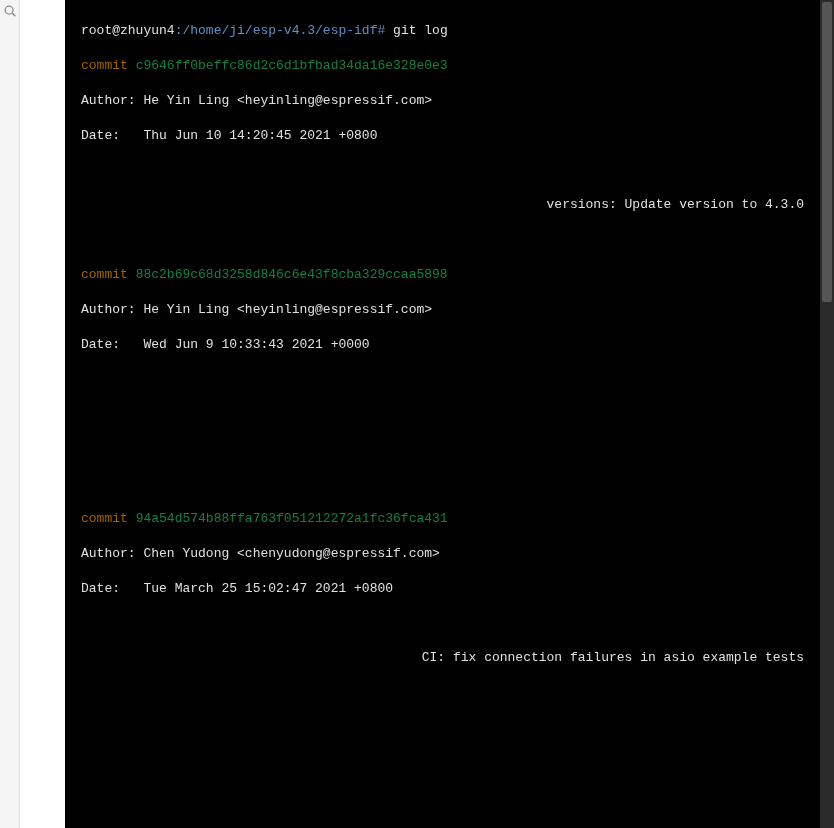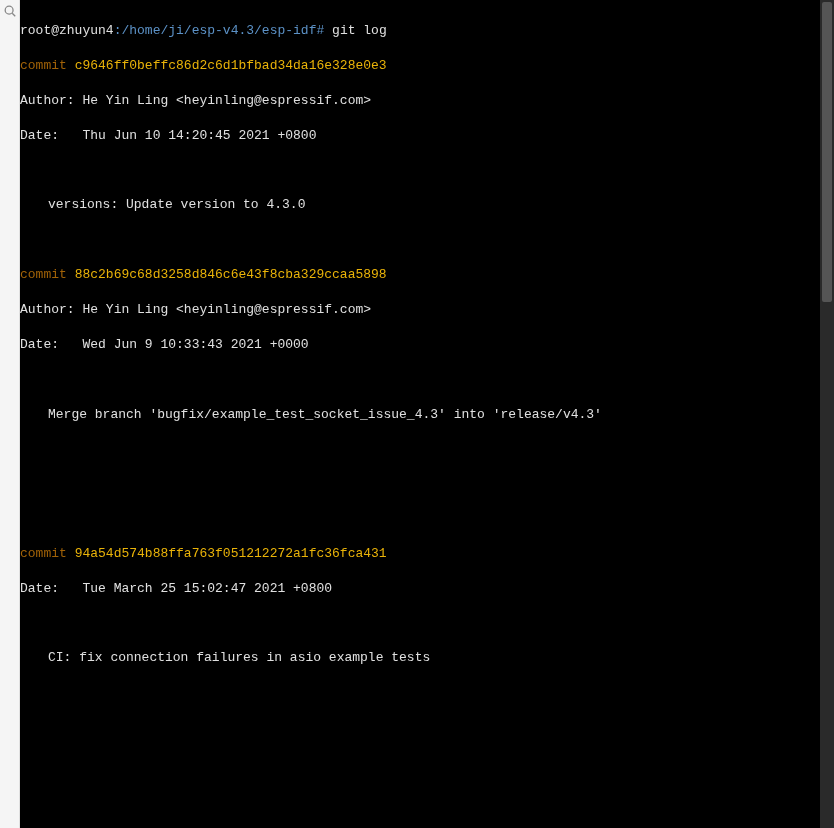--- a/index.html
+++ b/index.html
@@ -18,31 +18,32 @@
       border-right: 1px solid #e0e0e0;
       padding-top: 4px;
       display: flex;
       flex-direction: column;
       align-items: center;
     }
     .terminal {
       flex: 1;
       background: #000000;
       color: #e0e0e0;
-      padding: 4px 0;
+      padding: 4px 16px;
       line-height: 1.35;
       white-space: pre;
       overflow: hidden;
+      margin-left: 45px;
     }
     .prompt-host { color: #e0e0e0; }
     .prompt-path { color: #5c92c7; }
-    .commit-hash { color: #eab308; }
+    .commit-hash { color: #15803d; }
     .commit-word { color: #a16207; }
     .line { display: block; min-height: 17px; }
-    .pad { padding-left: 28px; }
+    .pad { padding-left: 28px; text-align: right; }
     .scrollbar {
       width: 14px;
       background: #2a2a2a;
       position: relative;
     }
     .scroll-thumb {
       position: absolute;
       top: 2px;
       left: 2px;
       width: 10px;
@@ -73,25 +74,25 @@
 <span class="line"><span class="commit-word">commit</span> <span class="commit-hash">c9646ff0beffc86d2c6d1bfbad34da16e328e0e3</span></span>
 <span class="line"><span>Author:</span> <span>He Yin Ling &lt;heyinling@espressif.com&gt;</span></span>
 <span class="line"><span>Date:</span>   <span>Thu Jun 10 14:20:45 2021 +0800</span></span>
 <span class="line"></span>
 <span class="line pad">versions: Update version to 4.3.0</span>
 <span class="line"></span>
 <span class="line"><span class="commit-word">commit</span> <span class="commit-hash">88c2b69c68d3258d846c6e43f8cba329ccaa5898</span></span>
 <span class="line"><span>Author:</span> <span>He Yin Ling &lt;heyinling@espressif.com&gt;</span></span>
 <span class="line"><span>Date:</span>   <span>Wed Jun 9 10:33:43 2021 +0000</span></span>
 <span class="line"></span>
-<span class="line pad">Merge branch 'bugfix/example_test_socket_issue_4.3' into 'release/v4.3'</span>
 <span class="line"></span>
 <span class="line"></span>
 <span class="line"></span>
 <span class="line"><span class="commit-word">commit</span> <span class="commit-hash">94a54d574b88ffa763f051212272a1fc36fca431</span></span>
+<span class="line"><span>Author:</span> <span>Chen Yudong &lt;chenyudong@espressif.com&gt;</span></span>
 <span class="line"><span>Date:</span>   <span>Tue March 25 15:02:47 2021 +0800</span></span>
 <span class="line"></span>
 <span class="line pad">CI: fix connection failures in asio example tests</span>
 <span class="line"></span>
 
 
 
 
 
 

